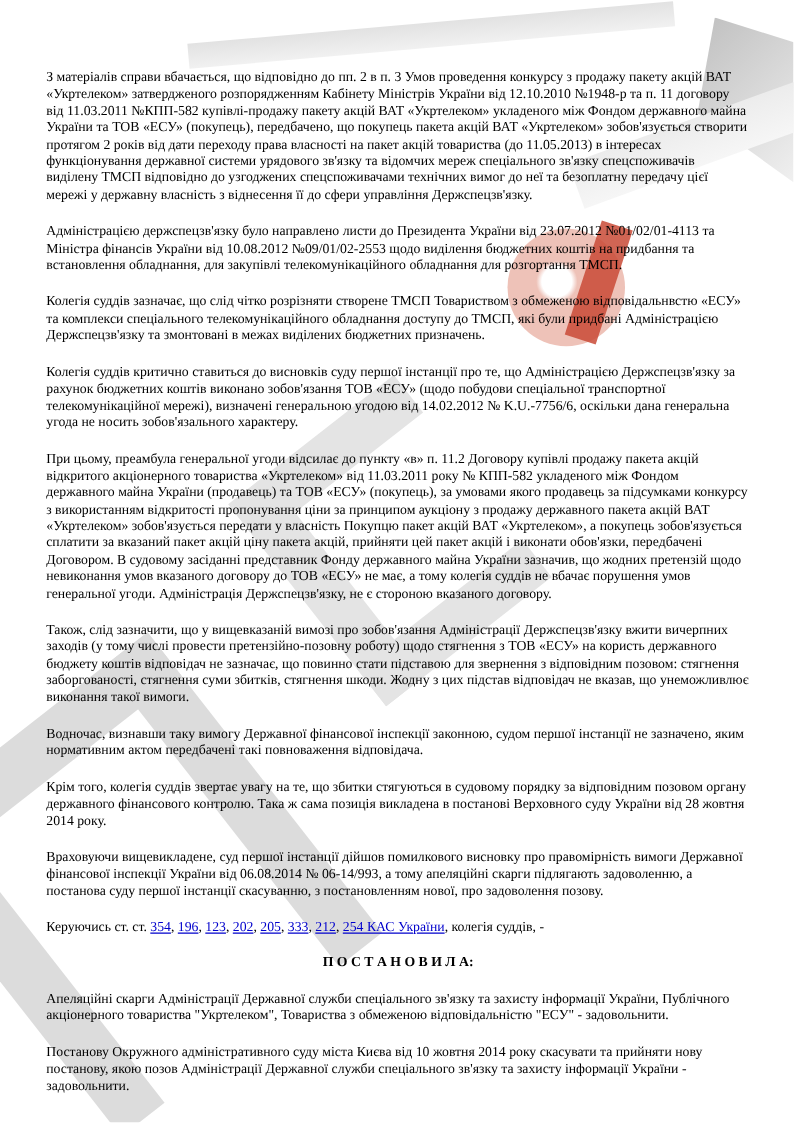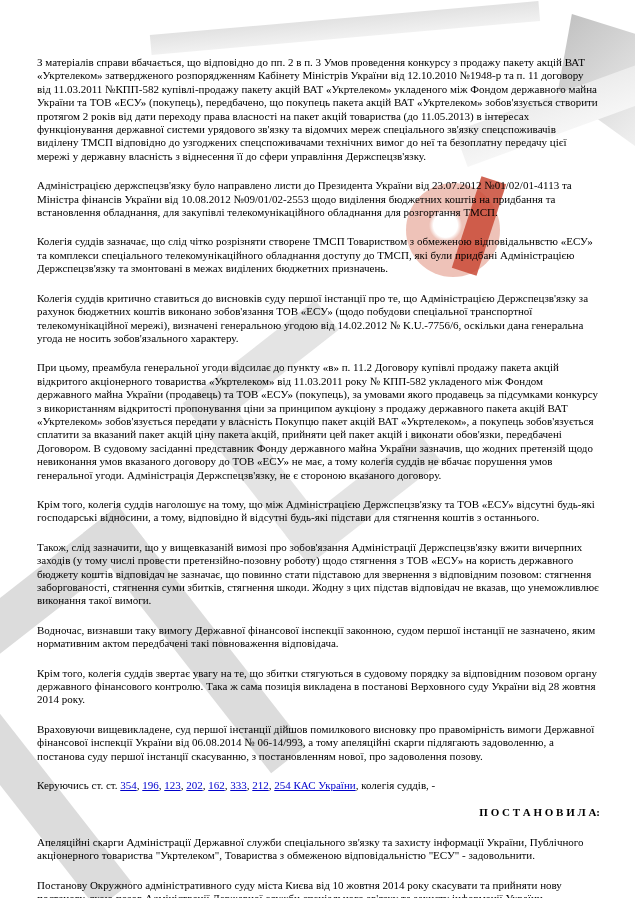--- a/index.html
+++ b/index.html
@@ -58,21 +58,21 @@
     left: 37px; top: 40px;
     width: 563px;
     z-index: 2;
     font-size: 11px;
     line-height: 13.4px;
     color: #000000;
     text-align: left;
   }
   .content p { margin: 16px 0 13px 0; }
   .heading {
-    text-align: right;
+    text-align: center;
     font-weight: bold;
     margin: 14px 0 14px 0 !important;
   }
   a.statute-link { color: #0000cc; text-decoration: underline; }
 </style>
 </head>
 <body>
 
 <div class="page">
 
@@ -86,27 +86,26 @@
     <div class="wm wm-letter-bottom"></div>
   </div>
 
   <div class="content">
     <div>
         <p>З матеріалів справи вбачається, що відповідно до пп. 2 в п. 3 Умов проведення конкурсу з продажу пакету акцій ВАТ «Укртелеком» затвердженого розпорядженням Кабінету Міністрів України від 12.10.2010 №1948-р та п. 11 договору від 11.03.2011 №КПП-582 купівлі-продажу пакету акцій ВАТ «Укртелеком» укладеного між Фондом державного майна України та ТОВ «ЕСУ» (покупець), передбачено, що покупець пакета акцій ВАТ «Укртелеком» зобов'язується створити протягом 2 років від дати переходу права власності на пакет акцій товариства (до 11.05.2013) в інтересах функціонування державної системи урядового зв'язку та відомчих мереж спеціального зв'язку спецспоживачів виділену ТМСП відповідно до узгоджених спецспоживачами технічних вимог до неї та безоплатну передачу цієї мережі у державну власність з віднесення її до сфери управління Держспецзв'язку.</p>
         <p>Адміністрацією держспецзв'язку було направлено листи до Президента України від 23.07.2012 №01/02/01-4113 та Міністра фінансів України від 10.08.2012 №09/01/02-2553 щодо виділення бюджетних коштів на придбання та встановлення обладнання, для закупівлі телекомунікаційного обладнання для розгортання ТМСП.</p>
         <p>Колегія суддів зазначає, що слід чітко розрізняти створене ТМСП Товариством з обмеженою відповідальнвстю «ЕСУ» та комплекси спеціального телекомунікаційного обладнання доступу до ТМСП, які були придбані Адміністрацією Держспецзв'язку та змонтовані в межах виділених бюджетних призначень.</p>
         <p>Колегія суддів критично ставиться до висновків суду першої інстанції про те, що Адміністрацією Держспецзв'язку за рахунок бюджетних коштів виконано зобов'язання ТОВ «ЕСУ» (щодо побудови спеціальної транспортної телекомунікаційної мережі), визначені генеральною угодою від 14.02.2012 № K.U.-7756/6, оскільки дана генеральна угода не носить зобов'язального характеру.</p>
         <p>При цьому, преамбула генеральної угоди відсилає до пункту «в» п. 11.2 Договору купівлі продажу пакета акцій відкритого акціонерного товариства «Укртелеком» від 11.03.2011 року № КПП-582 укладеного між Фондом державного майна України (продавець) та ТОВ «ЕСУ» (покупець), за умовами якого продавець за підсумками конкурсу з використанням відкритості пропонування ціни за принципом аукціону з продажу державного пакета акцій ВАТ «Укртелеком» зобов'язується передати у власність Покупцю пакет акцій ВАТ «Укртелеком», а покупець зобов'язується сплатити за вказаний пакет акцій ціну пакета акцій, прийняти цей пакет акцій і виконати обов'язки, передбачені Договором. В судовому засіданні представник Фонду державного майна України зазначив, що жодних претензій щодо невиконання умов вказаного договору до ТОВ «ЕСУ» не має, а тому колегія суддів не вбачає порушення умов генеральної угоди. Адміністрація Держспецзв'язку, не є стороною вказаного договору.</p>
-        <p>Крім того, колегія суддів наголошує на тому, що між Адміністрацією Держспецзв'язку та ТОВ «ЕСУ» відсутні будь-які господарські відносини, а тому, відповідно й відсутні будь-які підстави для стягнення коштів з останнього.</p>
         <p>Також, слід зазначити, що у вищевказаній вимозі про зобов'язання Адміністрації Держспецзв'язку вжити вичерпних заходів (у тому числі провести претензійно-позовну роботу) щодо стягнення з ТОВ «ЕСУ» на користь державного бюджету коштів відповідач не зазначає, що повинно стати підставою для звернення з відповідним позовом: стягнення заборгованості, стягнення суми збитків, стягнення шкоди. Жодну з цих підстав відповідач не вказав, що унеможливлює виконання такої вимоги.</p>
         <p>Водночас, визнавши таку вимогу Державної фінансової інспекції законною, судом першої інстанції не зазначено, яким нормативним актом передбачені такі повноваження відповідача.</p>
         <p>Крім того, колегія суддів звертає увагу на те, що збитки стягуються в судовому порядку за відповідним позовом органу державного фінансового контролю. Така ж сама позиція викладена в постанові Верховного суду України від 28 жовтня 2014 року.</p>
         <p>Враховуючи вищевикладене, суд першої інстанції дійшов помилкового висновку про правомірність вимоги Державної фінансової інспекції України від 06.08.2014 № 06-14/993, а тому апеляційні скарги підлягають задоволенню, а постанова суду першої інстанції скасуванню, з постановленням нової, про задоволення позову.</p>
       </div>
-    <p>Керуючись ст. ст. <a href="#" class="statute-link">354</a>, <a href="#" class="statute-link">196</a>, <a href="#" class="statute-link">123</a>, <a href="#" class="statute-link">202</a>, <a href="#" class="statute-link">162</a>, <a href="#" class="statute-link">333</a>, <a href="#" class="statute-link">212</a>, <a href="#" class="statute-link">254 КАС України</a>, колегія суддів, -</p>
+    <p>Керуючись ст. ст. <a href="#" class="statute-link">354</a>, <a href="#" class="statute-link">196</a>, <a href="#" class="statute-link">123</a>, <a href="#" class="statute-link">202</a>, <a href="#" class="statute-link">205</a>, <a href="#" class="statute-link">333</a>, <a href="#" class="statute-link">212</a>, <a href="#" class="statute-link">254 КАС України</a>, колегія суддів, -</p>
     <p class="heading">П О С Т А Н О В И Л А:</p>
     <div>
         <p>Апеляційні скарги Адміністрації Державної служби спеціального зв'язку та захисту інформації України, Публічного акціонерного товариства "Укртелеком", Товариства з обмеженою відповідальністю "ЕСУ"  - задовольнити.</p>
         <p>Постанову Окружного адміністративного суду міста Києва від 10 жовтня 2014 року скасувати та прийняти нову постанову, якою позов Адміністрації Державної служби спеціального зв'язку та захисту інформації України - задовольнити.</p>
       </div>
   </div>
 
 </div>
 
 </body></html>

